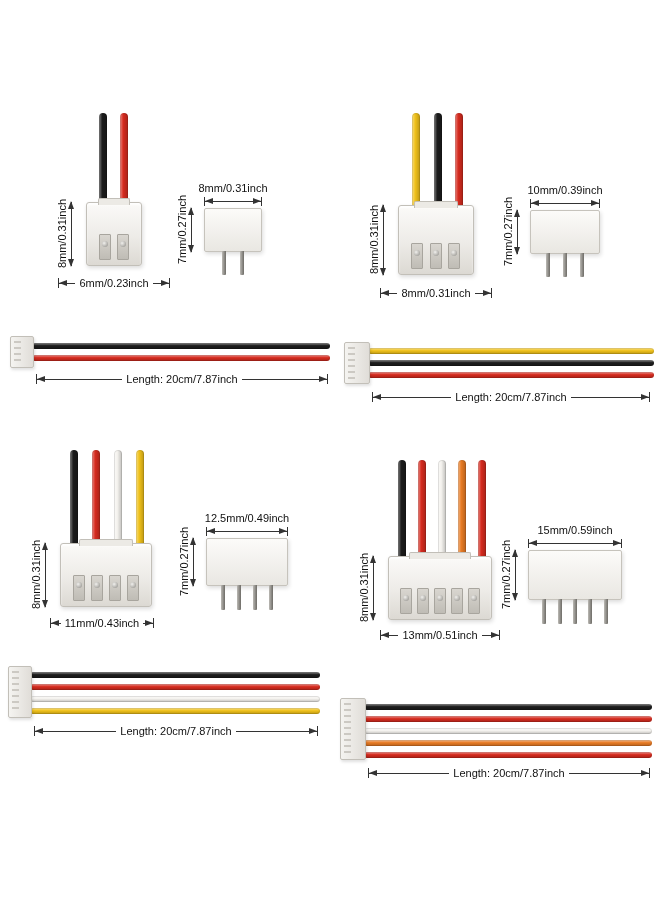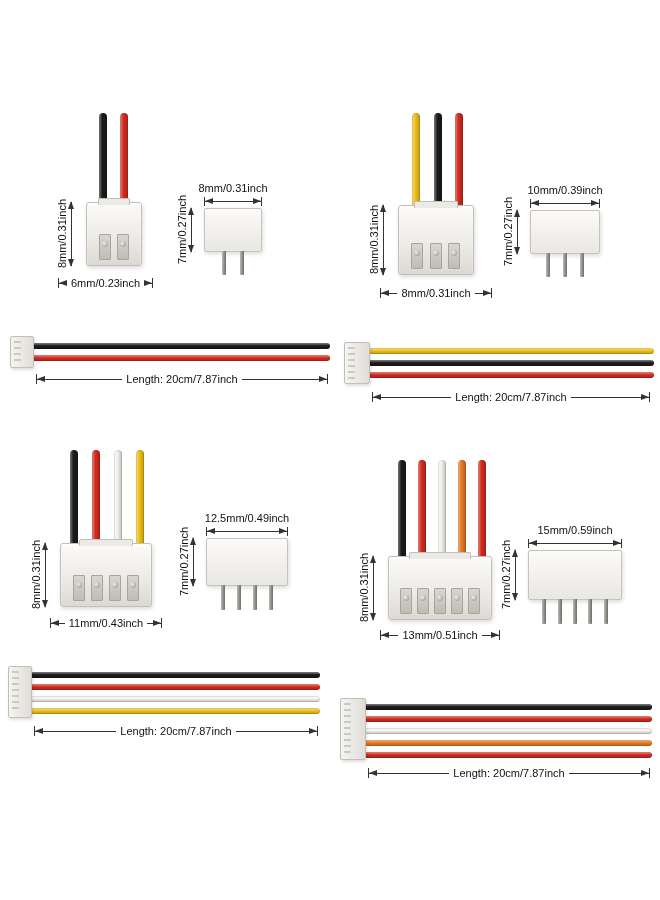--- a/index.html
+++ b/index.html
@@ -78,21 +78,21 @@
     <div class="wire-v" style="left: 99px; top: 113px; height: 95px; background-color: rgb(28, 28, 28);"></div>
     <div class="wire-v" style="left: 120px; top: 113px; height: 95px; background-color: rgb(214, 43, 31);"></div>
     <div class="housing" style="left:86px;top:202px;width:56px;height:64px;">
       <div class="slot" style="left:12px;"></div>
       <div class="slot" style="left:30px;"></div>
     </div>
     <div class="dimv" style="left:56px;top:202px;height:64px;">
       <span class="lbl">8mm/0.31inch</span>
       <span class="vline"></span>
     </div>
-    <div class="dimh" style="left:58px;top:276px;width:95px;">
+    <div class="dimh" style="left:58px;top:276px;width:112px;">
       <span class="tick"></span>
       <span class="seg l"></span>
       <span class="lbl">6mm/0.23inch</span>
       <span class="seg r"></span>
       <span class="tick"></span>
     </div>
 
     <div class="dimt" style="left:204px;top:182px;width:58px;">
       <div class="lbl">8mm/0.31inch</div>
       <div class="arrow">
@@ -182,21 +182,21 @@
     <div class="housing" style="left:60px;top:543px;width:92px;height:64px;">
       <div class="slot" style="left:12px;"></div>
       <div class="slot" style="left:30px;"></div>
       <div class="slot" style="left:48px;"></div>
       <div class="slot" style="left:66px;"></div>
     </div>
     <div class="dimv" style="left:30px;top:543px;height:64px;">
       <span class="lbl">8mm/0.31inch</span>
       <span class="vline"></span>
     </div>
-    <div class="dimh" style="left:50px;top:616px;width:112px;">
+    <div class="dimh" style="left:50px;top:616px;width:104px;">
       <span class="tick"></span>
       <span class="seg l"></span>
       <span class="lbl">11mm/0.43inch</span>
       <span class="seg r"></span>
       <span class="tick"></span>
     </div>
 
     <div class="dimt" style="left:206px;top:512px;width:82px;">
       <div class="lbl">12.5mm/0.49inch</div>
       <div class="arrow">

